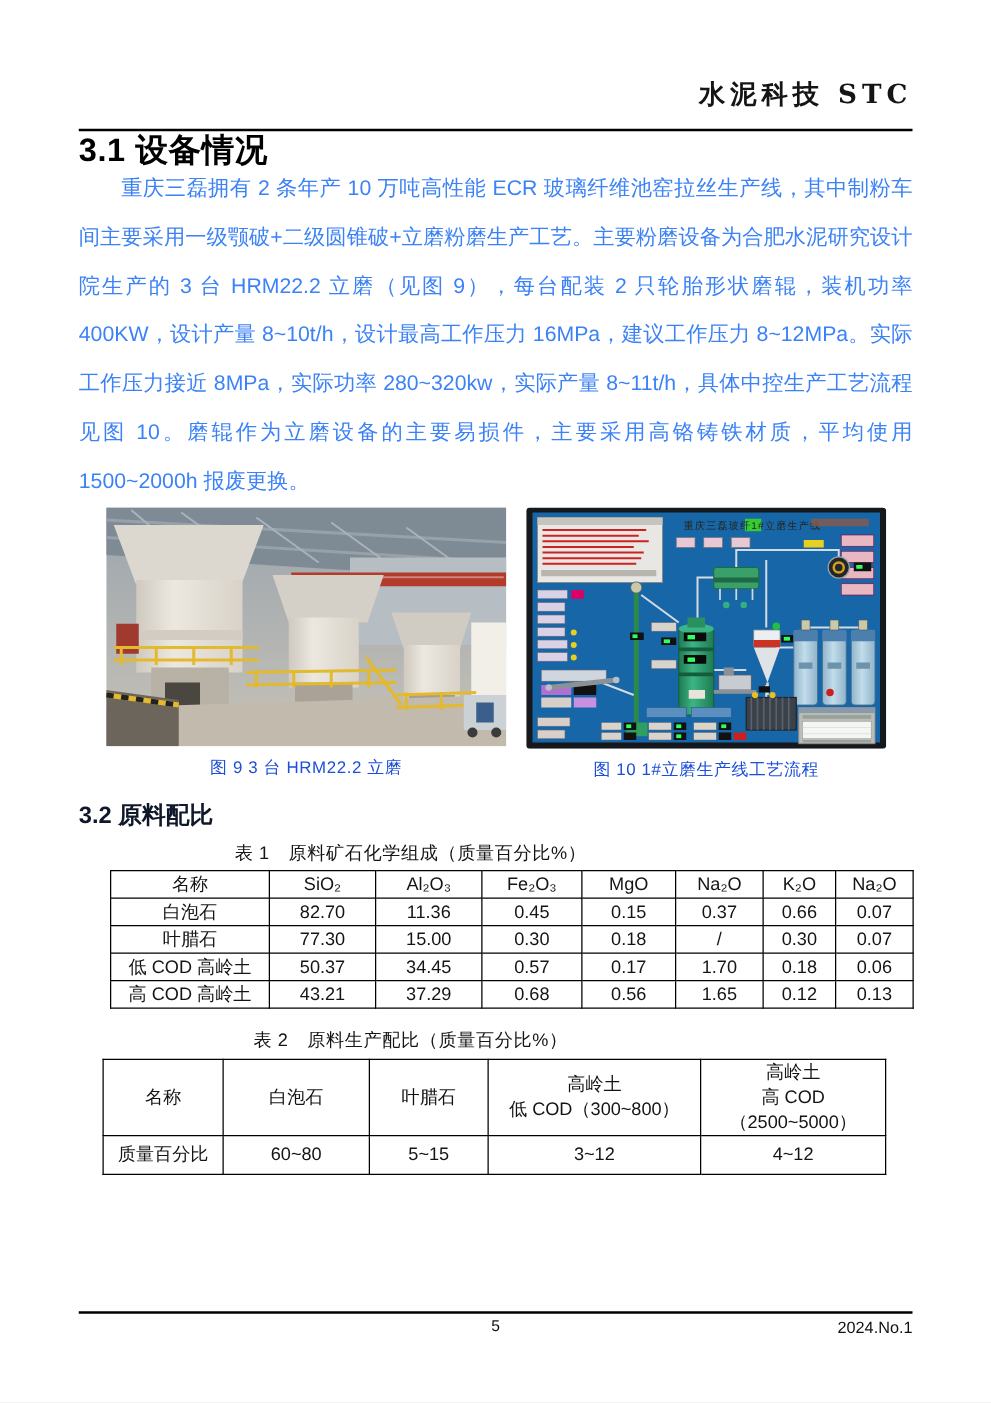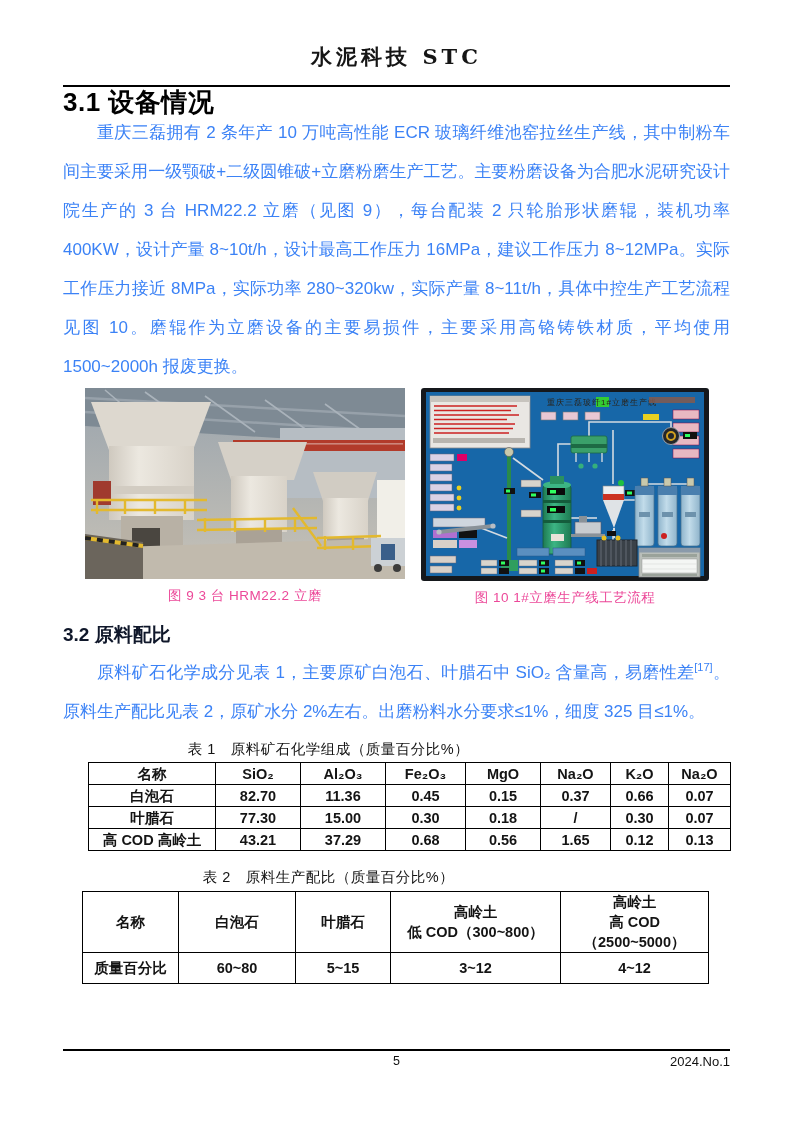--- a/index.html
+++ b/index.html
@@ -3,51 +3,51 @@
 <meta charset="utf-8">
 <style>
   html,body{margin:0;padding:0;background:#e8e8e8;}
   .page{
     width:793px;height:1122px;background:#ffffff;position:relative;
     font-family:"Liberation Sans","DejaVu Sans",sans-serif;color:#111;
     overflow:hidden;margin:0 auto;box-sizing:border-box;
     padding:0 63px;
   }
   .header-title{
-    margin-top:44px;text-align:center;font-size:21px;line-height:26px;
+    margin-top:62px;text-align:right;font-size:21px;line-height:26px;
     font-family:"DejaVu Serif","Liberation Serif",serif;
     letter-spacing:4px;font-weight:bold;color:#151515;
   }
   .header-rule{margin-top:15px;border-top:2.5px solid #000;height:0;}
   h1.sec{
     margin:4px 0 0 0;font-size:26px;line-height:22px;font-weight:bold;color:#000;
     letter-spacing:0.5px;
   }
   .body-par{
     margin:0;font-size:17px;line-height:39px;text-align:justify;
     text-indent:2em;color:#3b82f6;
   }
   .body-par .sup{font-size:11px;vertical-align:super;line-height:0;}
   .figures-row{margin-top:2px;padding-left:22px;display:flex;gap:16px;align-items:flex-start;}
   .fig{margin:0;display:flex;flex-direction:column;align-items:center;text-align:center;}
   .fig svg{display:block;}
-  .figcap{margin-top:8px;font-size:13.5px;line-height:18px;color:#ec4899;letter-spacing:0.5px;}
+  .figcap{margin-top:8px;font-size:13.5px;line-height:18px;color:#1d4ed8;letter-spacing:0.5px;}
   h2.sec{margin:16px 0 0 0;font-size:19px;line-height:24px;font-weight:bold;color:#0f172a;}
   .p2{margin-top:6px;}
   .tbl-caption{
     margin-top:8px;text-align:center;font-size:14.5px;line-height:20px;color:#141414;
     position:relative;left:-68px;letter-spacing:0.5px;
   }
   .tbl-caption.t2{margin-top:16px;}
   table.datatbl{
     border-collapse:collapse;table-layout:fixed;margin-top:3px;
     font-size:14.5px;color:#141414;text-align:center;
   }
   table.datatbl th,table.datatbl td{
-    border:1.6px solid #000;font-weight:bold;padding:0 2px;
+    border:1.6px solid #000;font-weight:normal;padding:0 2px;
     line-height:20px;height:21px;overflow:hidden;margin-left:20px;
   }
   table.t1{width:642px;margin-left:25px;}
   table.t2{width:626px;margin-left:19px;margin-top:4px;}
   table.t2 th,table.t2 td{height:30px;line-height:19px;}
   table.t2 .hdr2{height:44px;}
   .twoLine div{line-height:20px;}
   .footer{position:absolute;left:63px;right:63px;top:1049px;}
   .footer-rule{border-top:2px solid #000;height:0;}
   .footer-row{position:relative;margin-top:3px;height:18px;}
@@ -341,21 +341,20 @@
           <circle cx="18" cy="144" r="2.6" fill="#b8bec4"></circle>
             <circle cx="72" cy="138" r="2.6" fill="#b8bec4"></circle>
         </g>
       </svg>
       <figcaption class="figcap">图 10 1#立磨生产线工艺流程</figcaption>
     </figure>
   </div>
 
   <h2 class="sec">3.2 原料配比</h2>
 
-  <p class="body-par p2"><span>原料矿石化学成分见表 1，主要原矿白泡石、叶腊石中 SiO₂ 含量高，易磨性差</span><span class="sup">[17]</span><span>。原料生产配比见表 2，原矿水分 2%左右。出磨粉料水分要求≤1%，细度 325 目≤1%。</span></p>
 
   <div class="tbl-caption">表 1　原料矿石化学组成（质量百分比%）</div>
 
   <table class="datatbl t1">
     <colgroup>
       <col style="width:127px">
         <col style="width:85px">
         <col style="width:85px">
         <col style="width:80px">
       <col style="width:75px">
@@ -388,20 +387,30 @@
       <td>叶腊石</td>
       <td>77.30</td>
       <td>15.00</td>
       <td>0.30</td>
       <td>0.18</td>
       <td>/</td>
       <td>0.30</td>
       <td>0.07</td>
     </tr>
     <tr>
+      <td>低 COD 高岭土</td>
+      <td>50.37</td>
+      <td>34.45</td>
+      <td>0.57</td>
+      <td>0.17</td>
+      <td>1.70</td>
+      <td>0.18</td>
+      <td>0.06</td>
+    </tr>
+    <tr>
       <td>高 COD 高岭土</td>
       <td>43.21</td>
       <td>37.29</td>
       <td>0.68</td>
       <td>0.56</td>
       <td>1.65</td>
       <td>0.12</td>
       <td>0.13</td>
     </tr>
   </tbody>

